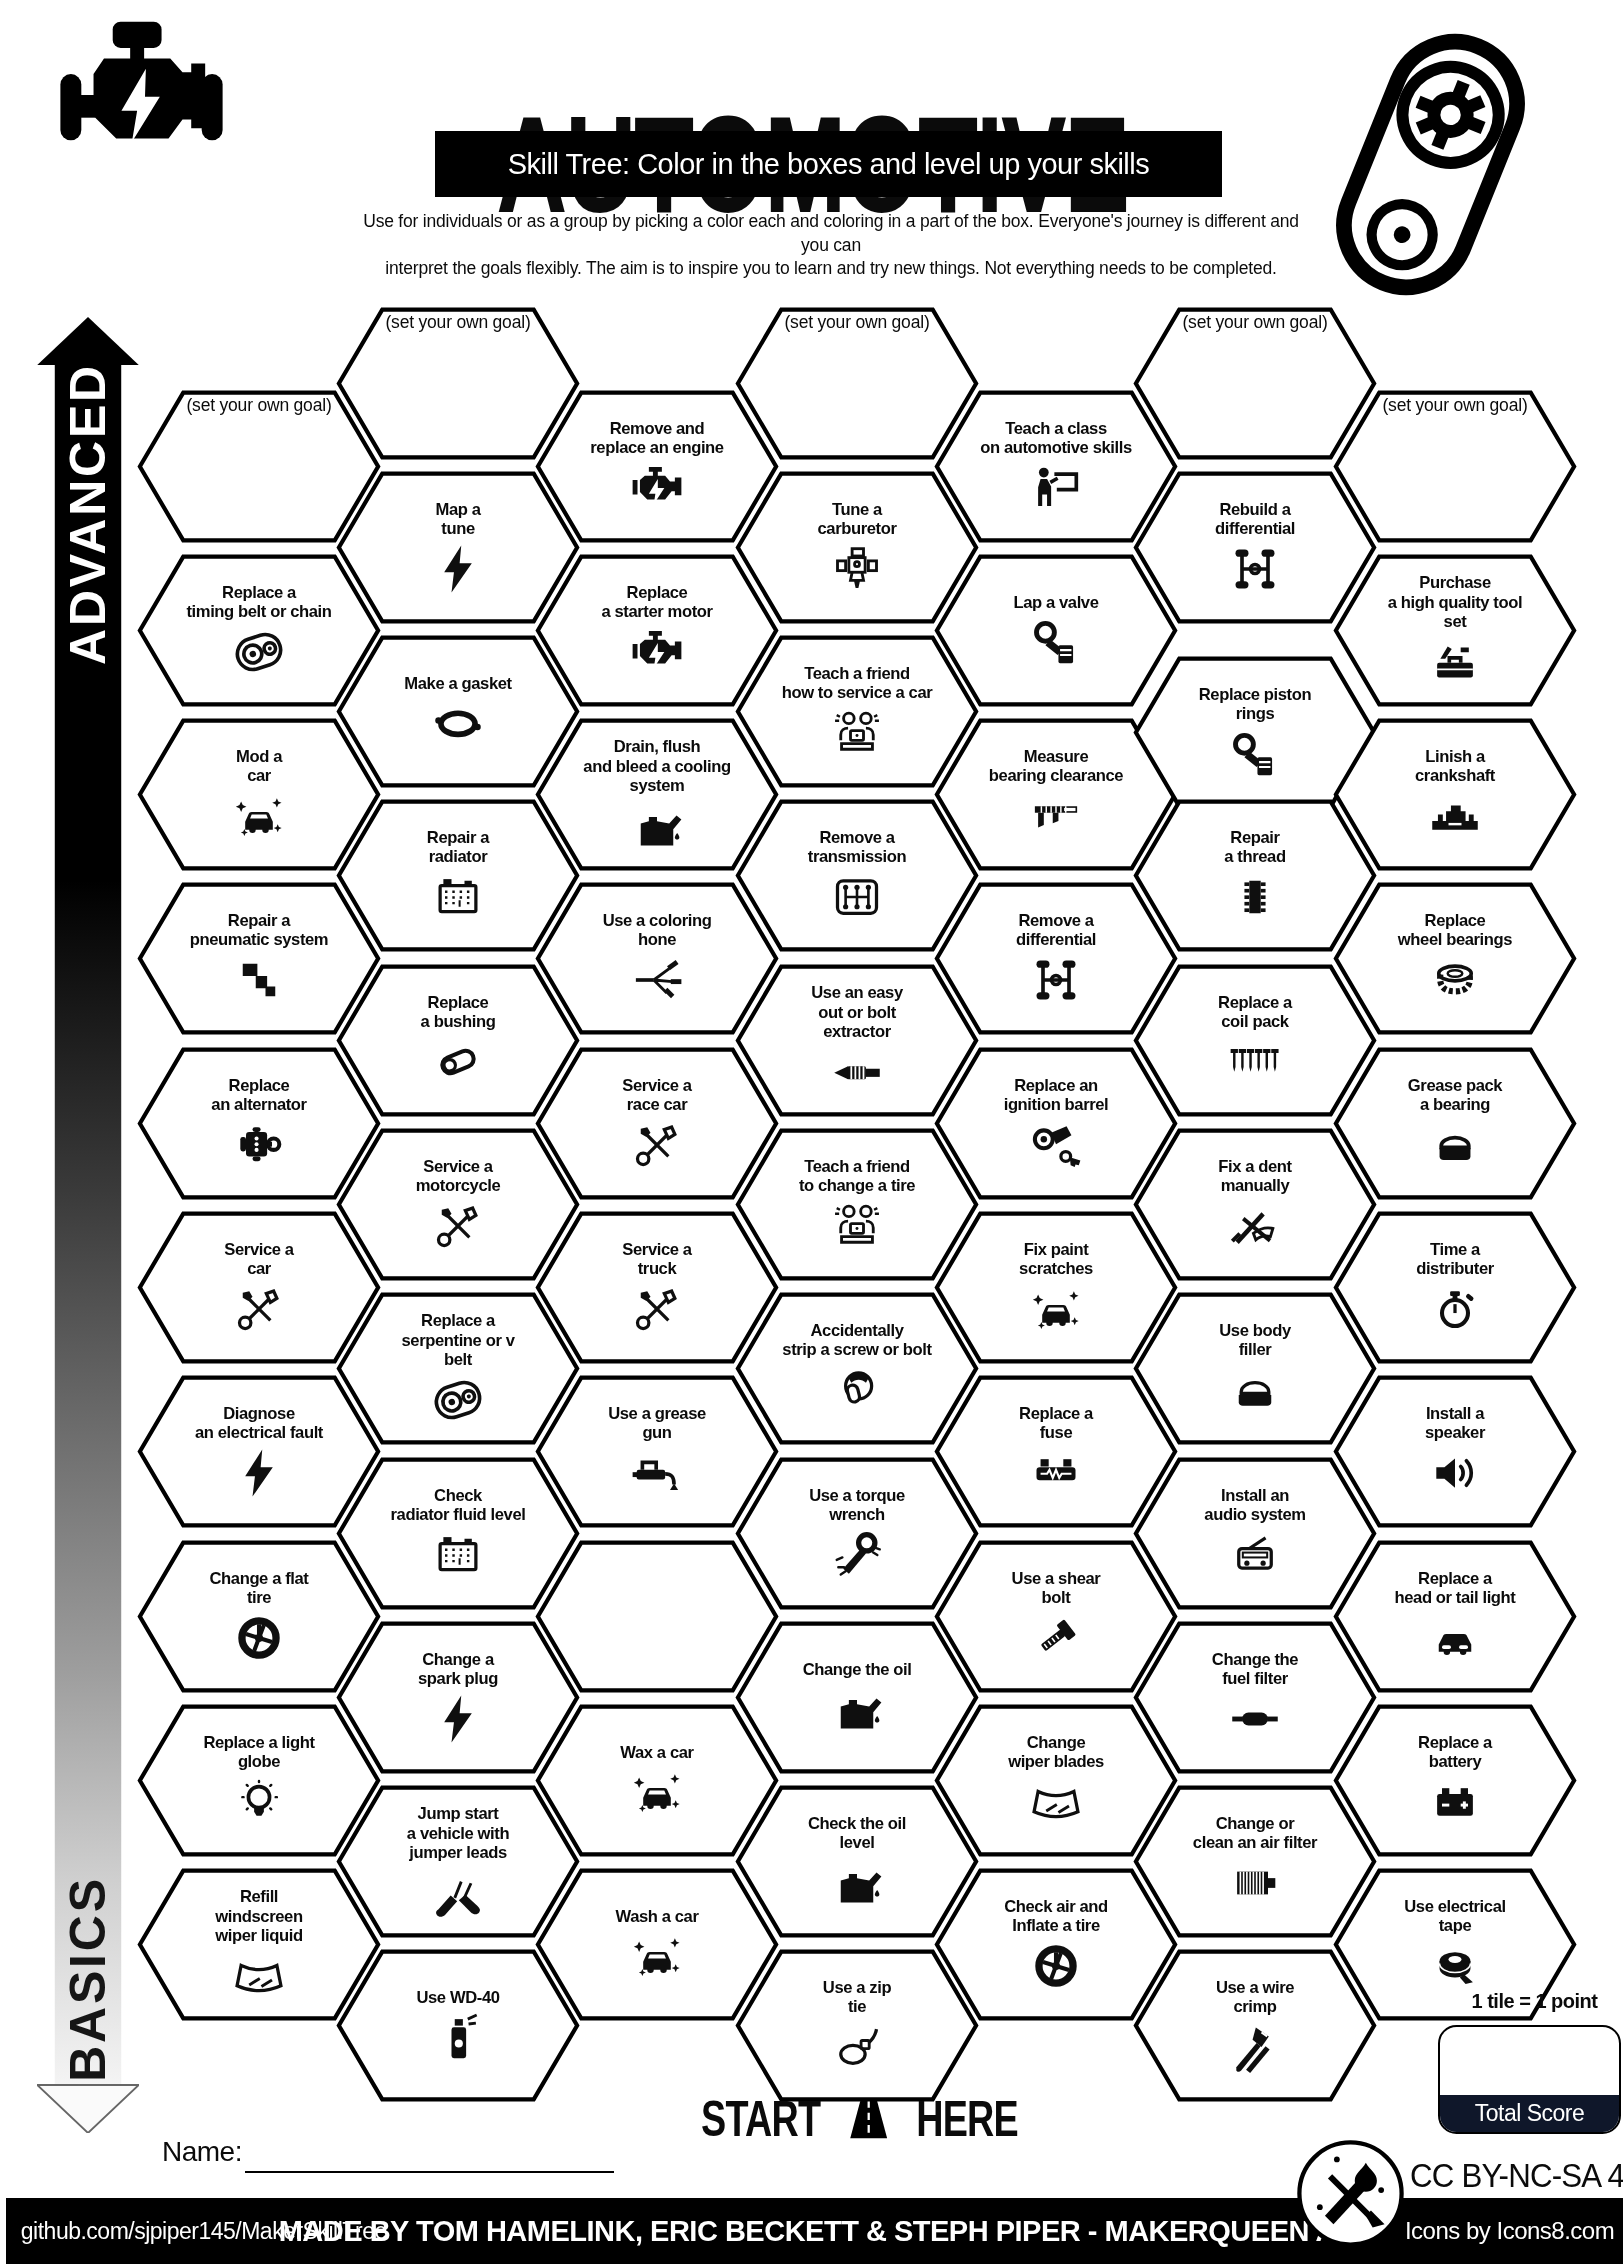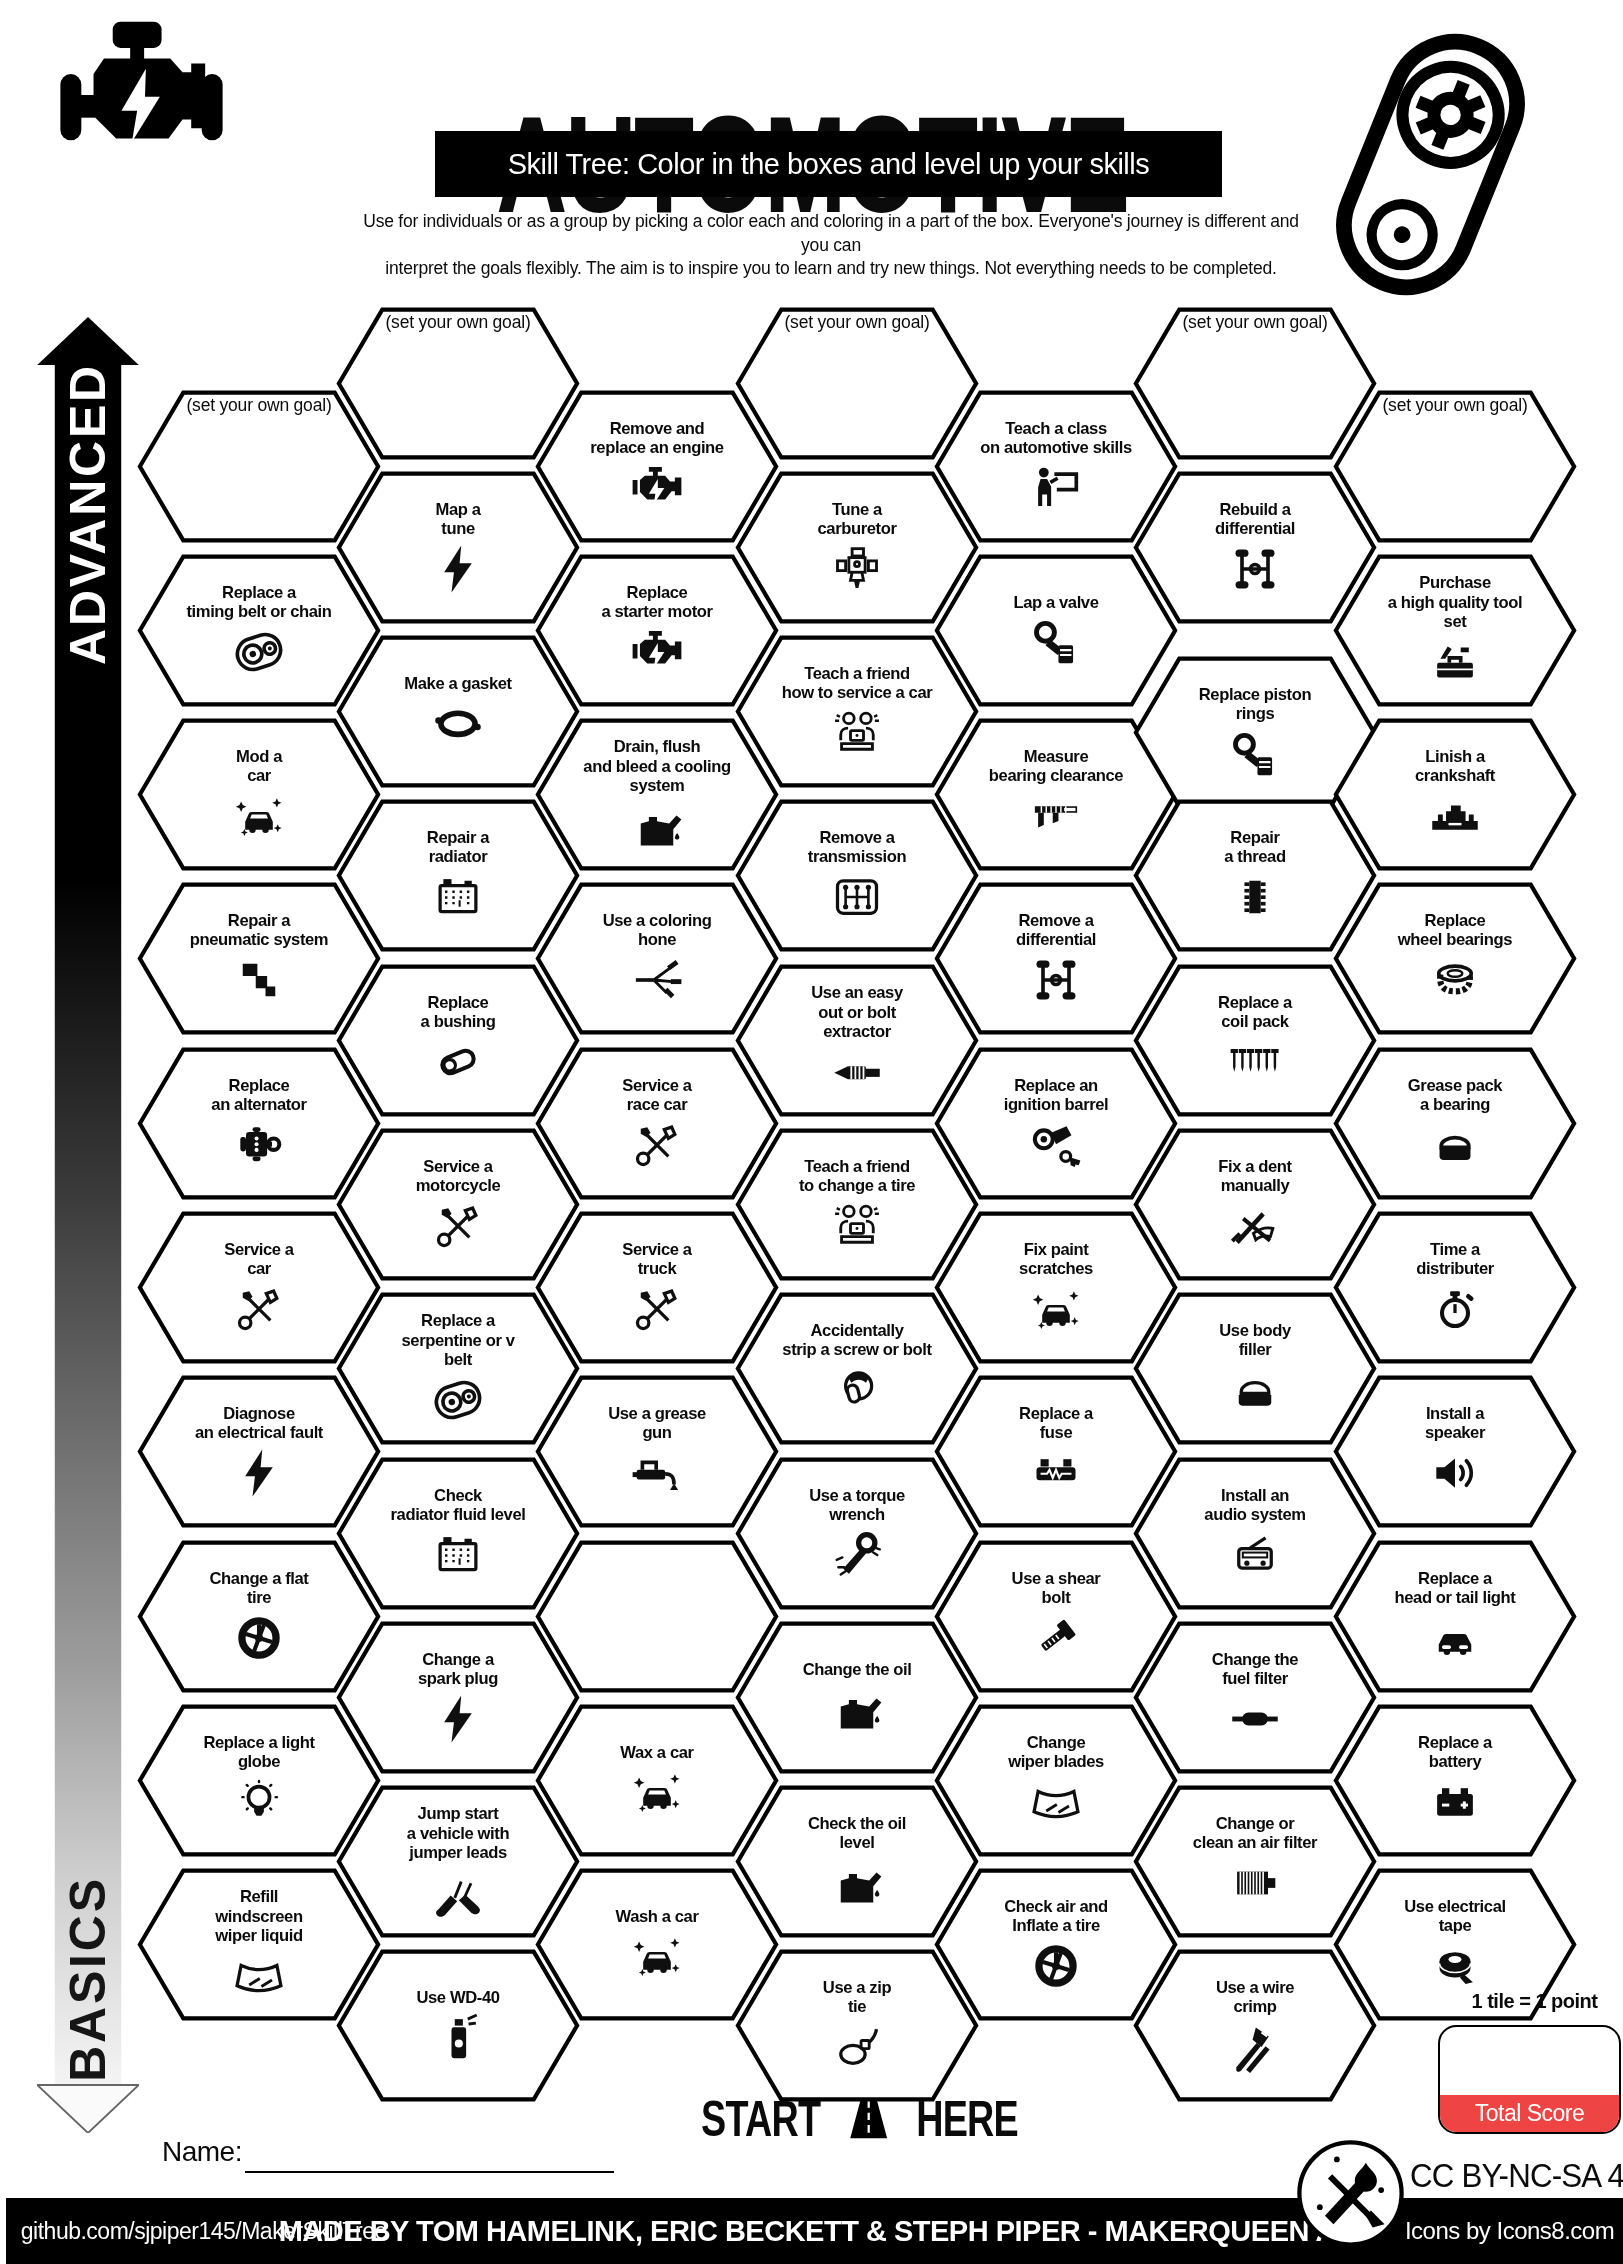--- a/index.html
+++ b/index.html
@@ -33,21 +33,21 @@
   #start-here{position:absolute;left:688px;top:2084px;width:341px;height:68px;display:flex;
               align-items:center;justify-content:center;gap:13px}
   .start-word{font-size:46px;font-weight:800;letter-spacing:-0.9px;transform:scale(.82,1.1);white-space:nowrap}
   #name-row{position:absolute;left:162px;top:2136px;font-size:28px;letter-spacing:-0.5px}
   #name-line{position:absolute;left:245px;top:2171px;width:369px;border-top:2.8px solid #000}
   #tile-points{position:absolute;left:1449px;top:1990px;width:171px;text-align:center;
                font-size:20px;font-weight:700;letter-spacing:-0.5px}
   #score-box{position:absolute;left:1438px;top:2025px;width:179px;height:105px;border:2.8px solid #000;
              border-radius:18.5px;overflow:hidden;background:#fff;display:flex;flex-direction:column}
   #score-box .score-space{flex:1}
-  #score-box .score-band{height:37px;background:#ef4444;color:#fff;display:flex;align-items:center;
+  #score-box .score-band{height:37px;background:#0f172a;color:#fff;display:flex;align-items:center;
                          justify-content:center;font-size:23px;letter-spacing:-0.5px}
   #license{position:absolute;left:1410px;top:2156px;font-size:34px;letter-spacing:-0.9px;transform:scaleX(.92);
            transform-origin:left center;white-space:nowrap}
   #cc-logo{position:absolute;left:1296px;top:2139px;width:109px;height:109px;z-index:5}
   
   #footer-bar{position:absolute;left:6px;top:2198px;width:1623px;height:66px;background:#000;color:#fff;
               display:flex;align-items:center}
   #footer-left{position:absolute;left:14.8px;font-size:23px;letter-spacing:-0.5px}
   #footer-center{position:absolute;left:50%;transform:translateX(-50%);font-size:29px;font-weight:700;
                  letter-spacing:-0.5px;white-space:nowrap}

